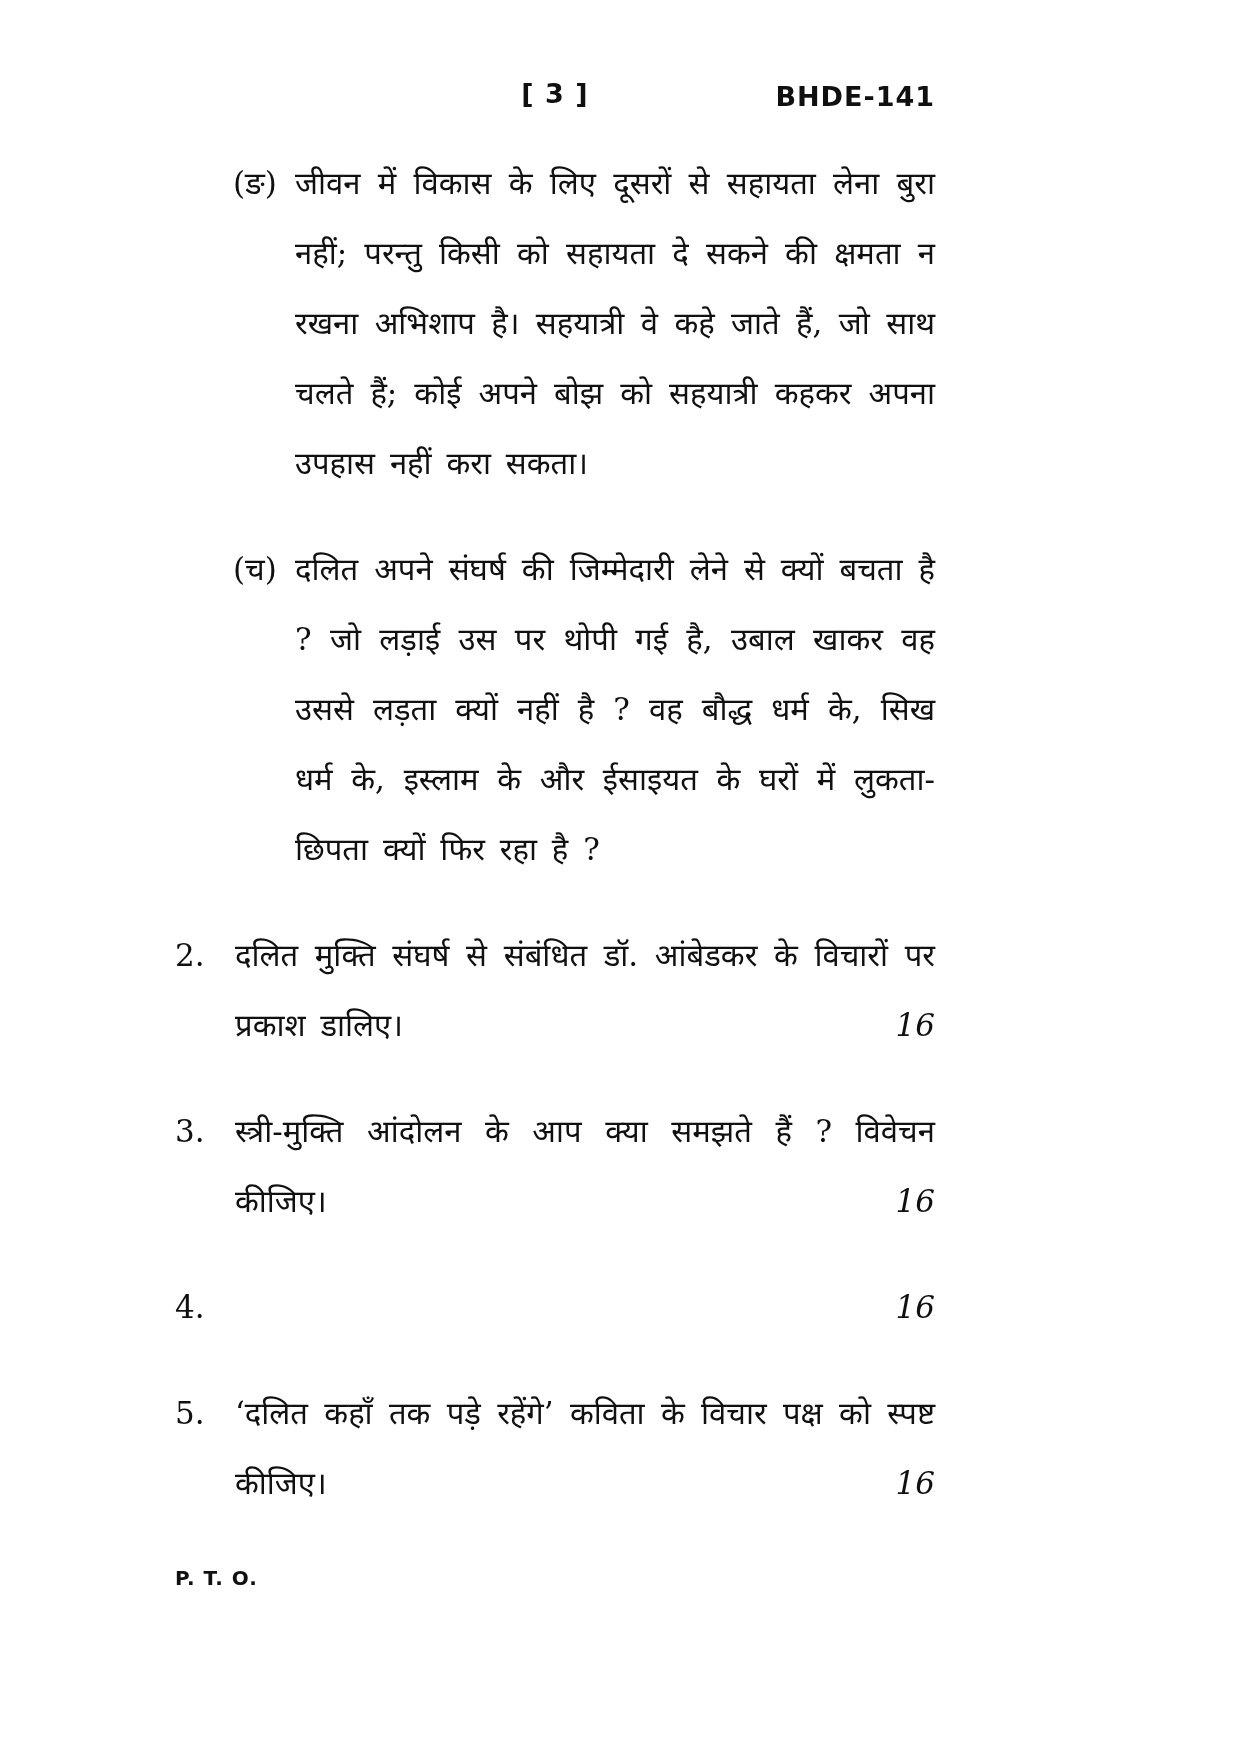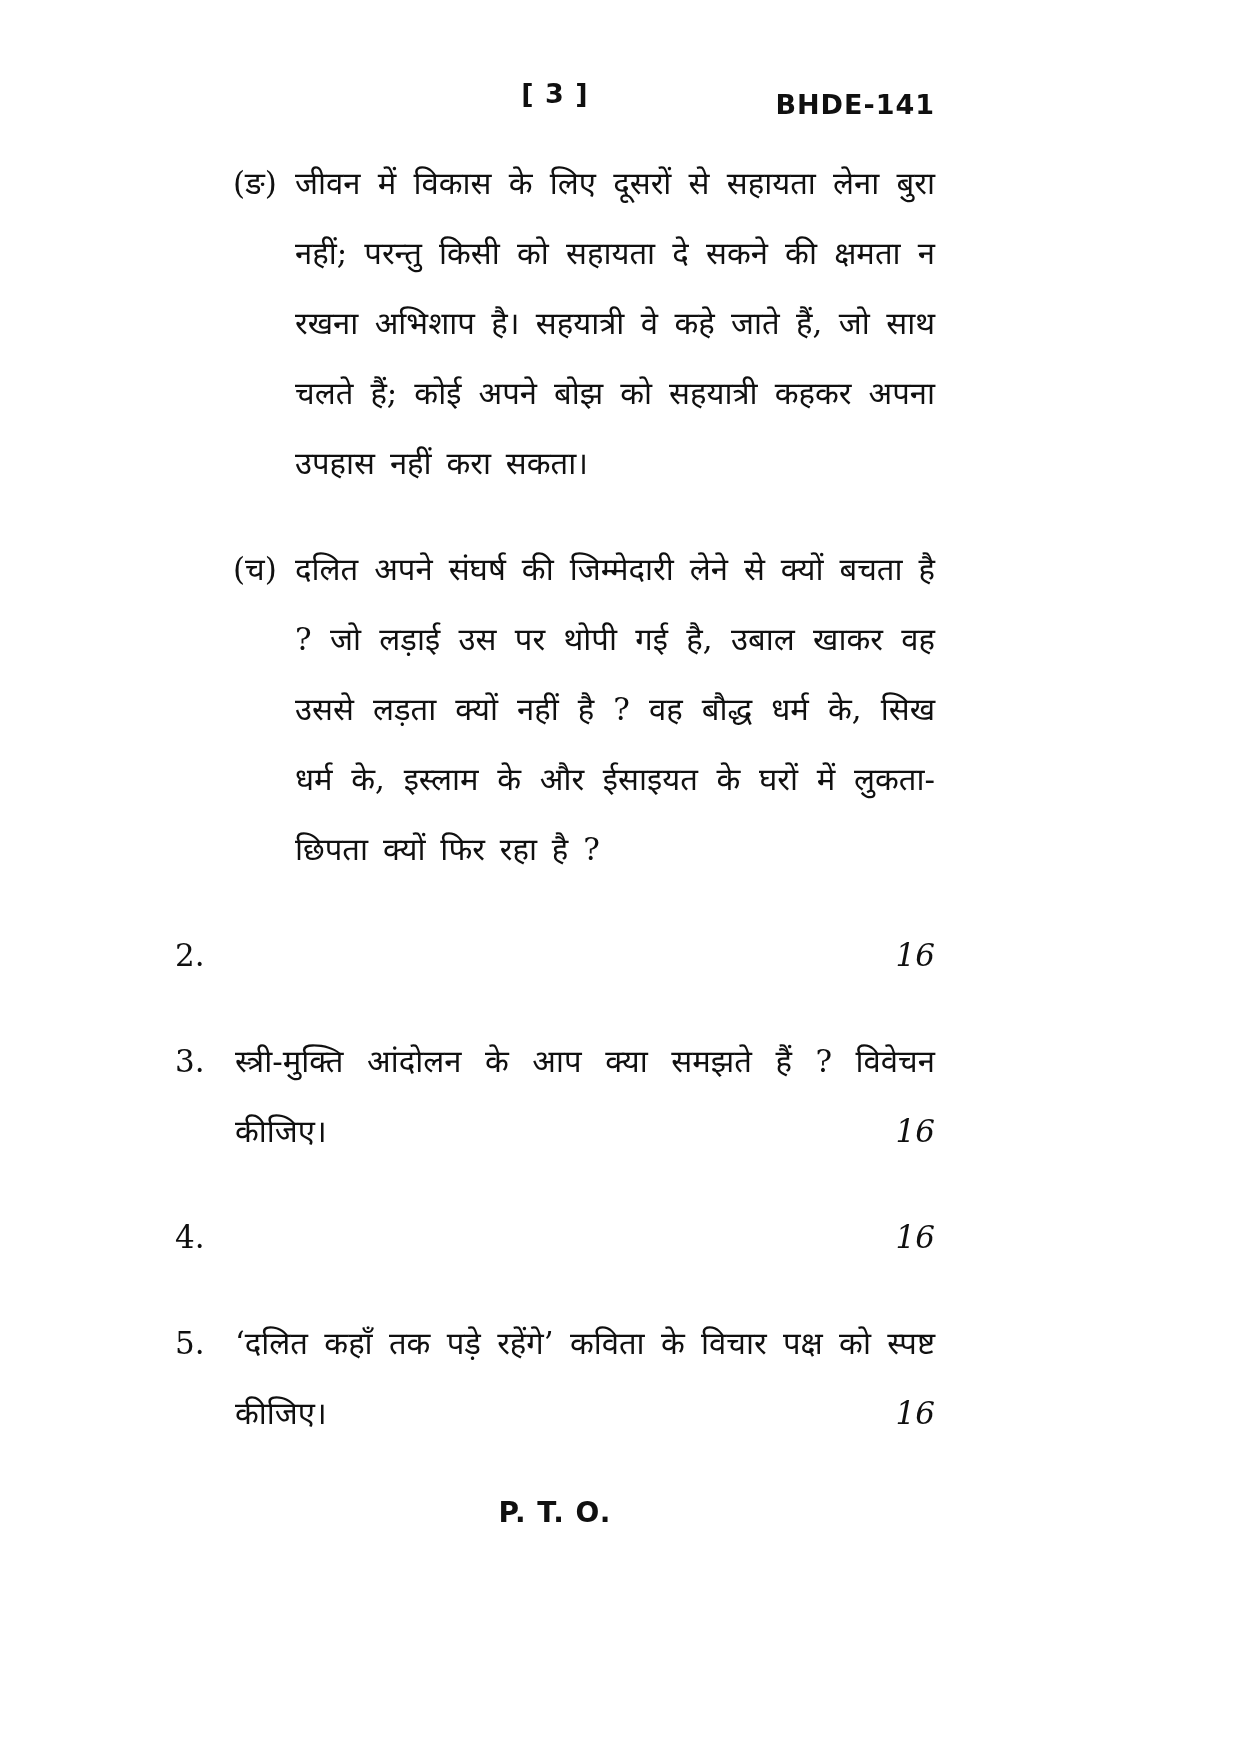--- a/index.html
+++ b/index.html
@@ -31,21 +31,21 @@
   }
   .page-num {
     position: absolute;
     left: 50%;
     transform: translateX(-50%);
     top: 0;
   }
   .paper-code {
     position: absolute;
     right: 0;
-    top: 11px;
+    top: 3px;
   }
   
   .content {
     font-size: 31px;
     line-height: 70px;
   }
   .subq {
     display: flex;
     margin-left: 58px;
     margin-bottom: 36px;
@@ -77,24 +77,24 @@
   .q .q-marks {
     position: absolute;
     right: 0;
     bottom: 0;
     line-height: 70px;
     font-style: italic;
   }
   
   .footer {
     margin-top: 48px;
-    text-align: center;
+    text-align: left;
     font-family: "DejaVu Sans", "Liberation Sans", sans-serif;
     font-weight: bold;
-    font-size: 28px;
+    font-size: 20px;
     letter-spacing: 1px;
   }
 </style>
 </head>
 <body>
 
 <div class="page">
 
   <div class="header">
     <span class="page-num">[ 3 ]</span>
@@ -109,20 +109,21 @@
     </div>
 
     <div class="subq">
       <div class="sq-label">(च)</div>
       <div class="sq-text">दलित अपने संघर्ष की जिम्मेदारी लेने से क्यों बचता है ? जो लड़ाई उस पर थोपी गई है, उबाल खाकर वह उससे लड़ता क्यों नहीं है ? वह बौद्ध धर्म के, सिख धर्म के, इस्लाम के और ईसाइयत के घरों में लुकता-छिपता क्यों फिर रहा है ?</div>
     </div>
 
     <div class="q">
       <div class="q-num">2.</div>
       <div class="q-body">
+        <span>दलित मुक्ति संघर्ष से संबंधित डॉ. आंबेडकर के विचारों पर प्रकाश डालिए।</span>
         <span class="q-marks">16</span>
       </div>
     </div>
 
     <div class="q">
       <div class="q-num">3.</div>
       <div class="q-body">
         <span>स्त्री-मुक्ति आंदोलन के आप क्या समझते हैं ? विवेचन कीजिए।</span>
         <span class="q-marks">16</span>
       </div>

